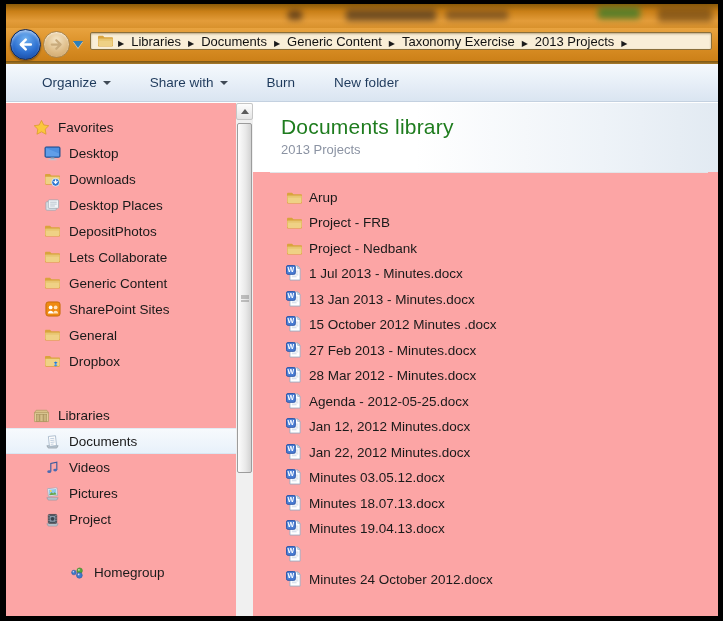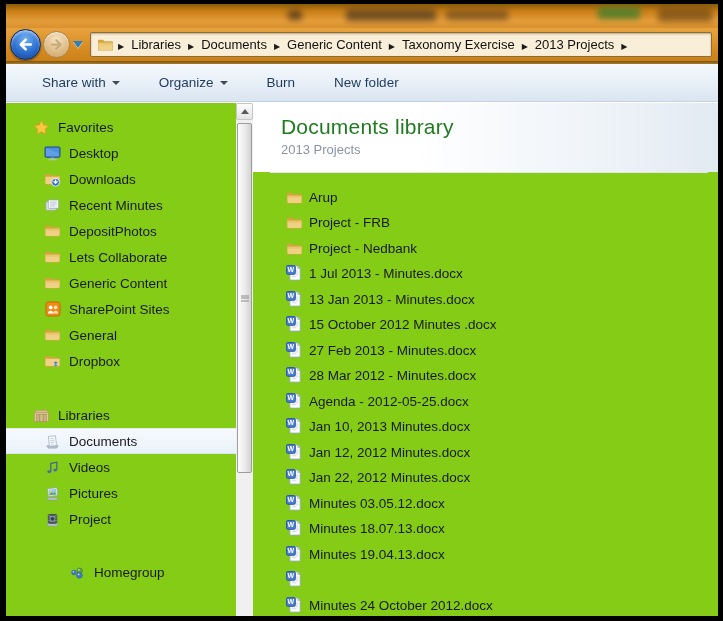--- a/index.html
+++ b/index.html
@@ -21,38 +21,38 @@
   .nav-btn { position:absolute; border-radius:50%; display:flex; align-items:center; justify-content:center; cursor:pointer; }
   .btn-back { left:4px; top:25px; width:31px; height:31px;
     background:radial-gradient(circle at 50% 30%, #6fb0f0, #2c6fd0 55%, #123d90);
     border:1px solid #0d2a62; box-shadow:0 1px 2px rgba(0,0,0,.5), inset 0 2px 3px rgba(255,255,255,.55); }
   .btn-fwd { left:37px; top:27px; width:27px; height:27px;
     background:radial-gradient(circle at 50% 30%, #f4e4c4, #ddba84 60%, #c9a066);
     border:1px solid #a9854c; box-shadow:inset 0 1px 2px rgba(255,255,255,.7); }
   .drop-chevron { position:absolute; left:67px; top:37px; width:0; height:0; cursor:pointer;
     border-left:5px solid transparent; border-right:5px solid transparent; border-top:7px solid #2f7fb8;
     filter:drop-shadow(0 1px 0 rgba(255,255,255,.6)); }
-  .addressbar { position:absolute; left:84px; top:28px; width:622px; height:25px;
+  .addressbar { position:absolute; left:84px; top:28px; width:622px; height:18px;
     background:#f9eed7; border:1px solid #8a6f3a; border-radius:2px;
     box-shadow:inset 0 1px 2px rgba(110,80,30,.45); display:flex; align-items:center;
     padding:0 6px; font-size:13px; color:#111; white-space:nowrap; overflow:hidden; cursor:pointer; }
   .crumb { padding:1px 5px; cursor:pointer; }
   .crumb-sep { font-size:8px; padding:0 2px; color:#1a1a1a; }
   .addr-folder { margin-right:2px; display:inline-flex; }
 
   
   .toolbar { position:absolute; left:0; top:60px; right:0; height:38px;
     background:linear-gradient(#f5f9fd,#e6eef7 55%,#dae5f1);
     border-bottom:1px solid #c4d1e0; display:flex; align-items:center;
     padding-left:30px; gap:27px; font-size:13.5px; color:#1e3a5c; }
   .tool-item { cursor:pointer; display:flex; align-items:center; gap:6px; padding:4px 6px; border-radius:3px; }
   .tool-caret { width:0; height:0; border-left:4px solid transparent; border-right:4px solid transparent; border-top:4px solid #404a56; }
 
   
-  .content { position:absolute; left:0; top:99px; right:0; bottom:0; background:#84cc16; }
+  .content { position:absolute; left:0; top:99px; right:0; bottom:0; background:#fca5a5; }
   .sidebar { position:absolute; left:0; top:0; width:230px; bottom:0; padding-top:11px; overflow:hidden; }
   .side-row { height:26px; display:flex; align-items:center; gap:7px; font-size:13.5px; color:#1a1a1a; cursor:pointer; }
   .side-row .icon { width:19px; display:inline-flex; justify-content:center; flex:none; }
   .side-row.section { padding-left:26px; }
   .side-row.child { padding-left:37px; }
   .side-row.selected { background:linear-gradient(#f7fafd,#e8f1fa);
     border-top:1px solid #e2ecf5; border-bottom:1px solid #d9e7f3; height:26px; }
   .side-gap-lib { margin-top:28px; }
   .side-gap-home { margin-top:27px;margin-left:36px; }
 
@@ -112,25 +112,25 @@
           <path d="M1.4 5h15.2v6.9c0 .5-.4.9-.9.9H2.3c-.5 0-.9-.4-.9-.9z" fill="#efd185"></path>
           <path d="M1.4 5h15.2v2.2H1.4z" fill="#e6c068" opacity=".7"></path>
         </svg>
       </span>
     <span id="breadcrumb"><span class="crumb-sep">▶</span><span class="crumb">Libraries</span><span class="crumb-sep">▶</span><span class="crumb">Documents</span><span class="crumb-sep">▶</span><span class="crumb">Generic Content</span><span class="crumb-sep">▶</span><span class="crumb">Taxonomy Exercise</span><span class="crumb-sep">▶</span><span class="crumb">2013 Projects</span><span class="crumb-sep">▶</span></span>
   </div>
   <div class="navsep"></div>
 
   <div class="toolbar" id="toolbar">
       <span class="tool-item">
-        <span>Share with</span>
+        <span>Organize</span>
         <span class="tool-caret"></span>
       </span>
       <span class="tool-item">
-        <span>Organize</span>
+        <span>Share with</span>
         <span class="tool-caret"></span>
       </span>
       <span class="tool-item">
         <span>Burn</span>
       </span>
       <span class="tool-item">
         <span>New folder</span>
       </span>
     </div>
 
@@ -169,21 +169,21 @@
           <span>Downloads</span>
         </div>
         <div class="side-row child">
           <span class="icon">
             <svg viewBox="0 0 18 16" width="17" height="15">
               <rect x="2" y="4" width="11" height="9" rx="1" fill="#dfe5ea" stroke="#9aa5b0" stroke-width=".8"></rect>
               <rect x="4.5" y="2" width="11" height="9" rx="1" fill="#f0f4f7" stroke="#9aa5b0" stroke-width=".8"></rect>
               <path d="M6.5 4.5h7M6.5 6.5h7M6.5 8.5h5" stroke="#b4bec8" stroke-width=".9"></path>
             </svg>
           </span>
-          <span>Recent Minutes</span>
+          <span>Desktop Places</span>
         </div>
         <div class="side-row child">
           <span class="icon">
             <svg viewBox="0 0 18 15" width="17" height="14">
               <path d="M1 3.2c0-.7.5-1.2 1.2-1.2h4.1l1.6 1.6h8c.7 0 1.1.5 1.1 1.1v7.6c0 .7-.5 1.2-1.2 1.2H2.2c-.7 0-1.2-.5-1.2-1.2z" fill="#d9a33c"></path>
               <path d="M1.4 5h15.2v6.9c0 .5-.4.9-.9.9H2.3c-.5 0-.9-.4-.9-.9z" fill="#efd185"></path>
               <path d="M1.4 5h15.2v2.2H1.4z" fill="#e6c068" opacity=".7"></path>
             </svg>
           </span>
           <span>DepositPhotos</span>
@@ -455,34 +455,20 @@
               <svg viewBox="0 0 17 17" width="16" height="16">
                 <path d="M4.2 1h8.2l2.6 2.6V16H4.2z" fill="#fff" stroke="#96abc4" stroke-width=".9"></path>
                 <path d="M12.4 1l2.6 2.6h-2.6z" fill="#d7e3f0" stroke="#96abc4" stroke-width=".7"></path>
                 <g stroke="#bdccdd" stroke-width=".8">
                   <path d="M6.2 6.5h7M6.2 8.5h7M6.2 10.5h7M6.2 12.5h5"></path>
                 </g>
                 <rect x=".5" y=".5" width="9.4" height="9.4" rx="1.6" fill="#4a7ed4" stroke="#2b55a8"></rect>
                 <text x="5.2" y="7.9" font-size="7.5" font-weight="bold" fill="#fff" text-anchor="middle" font-family="Liberation Sans,sans-serif">W</text>
               </svg>
             </span>
-            <span>Jan 10, 2013 Minutes.docx</span>
-          </div>
-          <div class="file-row">
-            <span class="icon">
-              <svg viewBox="0 0 17 17" width="16" height="16">
-                <path d="M4.2 1h8.2l2.6 2.6V16H4.2z" fill="#fff" stroke="#96abc4" stroke-width=".9"></path>
-                <path d="M12.4 1l2.6 2.6h-2.6z" fill="#d7e3f0" stroke="#96abc4" stroke-width=".7"></path>
-                <g stroke="#bdccdd" stroke-width=".8">
-                  <path d="M6.2 6.5h7M6.2 8.5h7M6.2 10.5h7M6.2 12.5h5"></path>
-                </g>
-                <rect x=".5" y=".5" width="9.4" height="9.4" rx="1.6" fill="#4a7ed4" stroke="#2b55a8"></rect>
-                <text x="5.2" y="7.9" font-size="7.5" font-weight="bold" fill="#fff" text-anchor="middle" font-family="Liberation Sans,sans-serif">W</text>
-              </svg>
-            </span>
             <span>Jan 12, 2012 Minutes.docx</span>
           </div>
           <div class="file-row">
             <span class="icon">
               <svg viewBox="0 0 17 17" width="16" height="16">
                 <path d="M4.2 1h8.2l2.6 2.6V16H4.2z" fill="#fff" stroke="#96abc4" stroke-width=".9"></path>
                 <path d="M12.4 1l2.6 2.6h-2.6z" fill="#d7e3f0" stroke="#96abc4" stroke-width=".7"></path>
                 <g stroke="#bdccdd" stroke-width=".8">
                   <path d="M6.2 6.5h7M6.2 8.5h7M6.2 10.5h7M6.2 12.5h5"></path>
                 </g>

